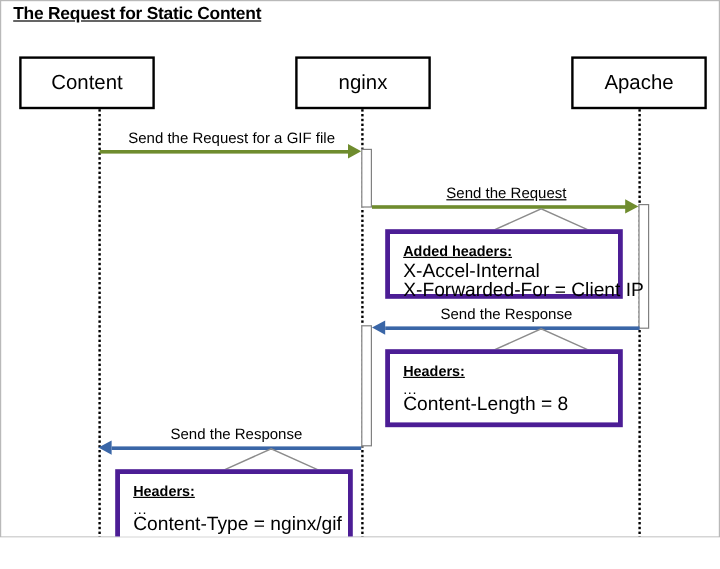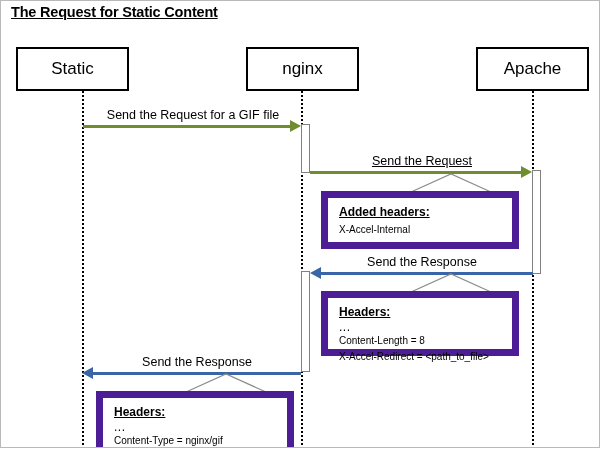--- a/index.html
+++ b/index.html
@@ -78,33 +78,33 @@
   .msg-label {
     position: absolute;
     font-size: 12.5px;
     color: #000000;
     white-space: nowrap;
     text-align: center;
   }
   .note {
     position: absolute;
     background: #ffffff;
-    border: 7px solid #4c1d95;
+    border: 4px solid #4c1d95;
     box-sizing: border-box;
     padding: 7px 9px 16px 11px;
   }
   .note-title {
     font-size: 12px;
     font-weight: bold;
     text-decoration: underline;
     margin-bottom: 3px;
     white-space: nowrap;
   }
   .note-line {
-    font-size: 10px;
+    font-size: 16px;
     line-height: 16px;
     white-space: nowrap;
   }
   .note-line.ellipsis {
     font-size: 12px;
     line-height: 11px;
     letter-spacing: 0.5px;
   }
   .callout-tail {
     position: absolute;
@@ -112,21 +112,21 @@
   .callout-tail svg { display: block; }
 </style>
 </head>
 <body>
 
 <div id="canvas">
 
   <div id="diagram-title">The Request for Static Content</div>
 
   <div class="participant-box" style="left:15px; top:46px; width:113px; height:44px;">
-    <span>Static</span>
+    <span>Content</span>
   </div>
   <div class="participant-box" style="left:475px; top:46px; width:113px; height:44px;">
     <span>Apache</span>
   </div>
   <div class="participant-box" style="left:245px; top:46px; width:113px; height:44px;">
     <span>nginx</span>
   </div>
 
   <div class="lifeline" style="left:81px; top:90px; height:382px;"></div>
   <div class="lifeline" style="left:300px; top:90px; height:382px;"></div>
@@ -146,37 +146,37 @@
 
   <div class="callout-tail" style="left:405px; top:172px; width:100px; height:20px;">
     <svg width="100" height="20" viewBox="0 0 100 20">
       <path d="M 5 19 L 45 1 L 85 19" fill="none" stroke="#8c8c8c" stroke-width="1.2"></path>
     </svg>
   </div>
 
   <div class="note" style="left:320px; top:190px; width:198px; height:58px;">
     <div class="note-title">Added headers:</div>
     <div class="note-line">X-Accel-Internal</div>
+    <div class="note-line">X-Forwarded-For  = Client IP</div>
   </div>
 
   <div class="msg-label" style="left:310px; top:254px; width:222px;">Send the Response</div>
   <div class="msg-line msg-blue" style="left:320px; top:271px; width:212px;"></div>
   <div class="arrow-head arrow-left-blue" style="left:309px; top:266px;"></div>
 
   <div class="callout-tail" style="left:405px; top:272px; width:100px; height:20px;">
     <svg width="100" height="20" viewBox="0 0 100 20">
       <path d="M 5 19 L 45 1 L 85 19" fill="none" stroke="#8c8c8c" stroke-width="1.2"></path>
     </svg>
   </div>
 
   <div class="note" style="left:320px; top:290px; width:198px; height:65px;">
     <div class="note-title">Headers:</div>
     <div class="note-line ellipsis">...</div>
     <div class="note-line">Content-Length  = 8</div>
-    <div class="note-line">X-Accel-Redirect = &lt;path_to_file&gt;</div>
   </div>
 
   <div class="msg-label" style="left:90px; top:354px; width:212px;">Send the Response</div>
   <div class="msg-line msg-blue" style="left:92px; top:371px; width:208px;"></div>
   <div class="arrow-head arrow-left-blue" style="left:81px; top:366px;"></div>
 
   <div class="callout-tail" style="left:180px; top:372px; width:100px; height:20px;">
     <svg width="100" height="20" viewBox="0 0 100 20">
       <path d="M 5 19 L 45 1 L 85 19" fill="none" stroke="#8c8c8c" stroke-width="1.2"></path>
     </svg>

